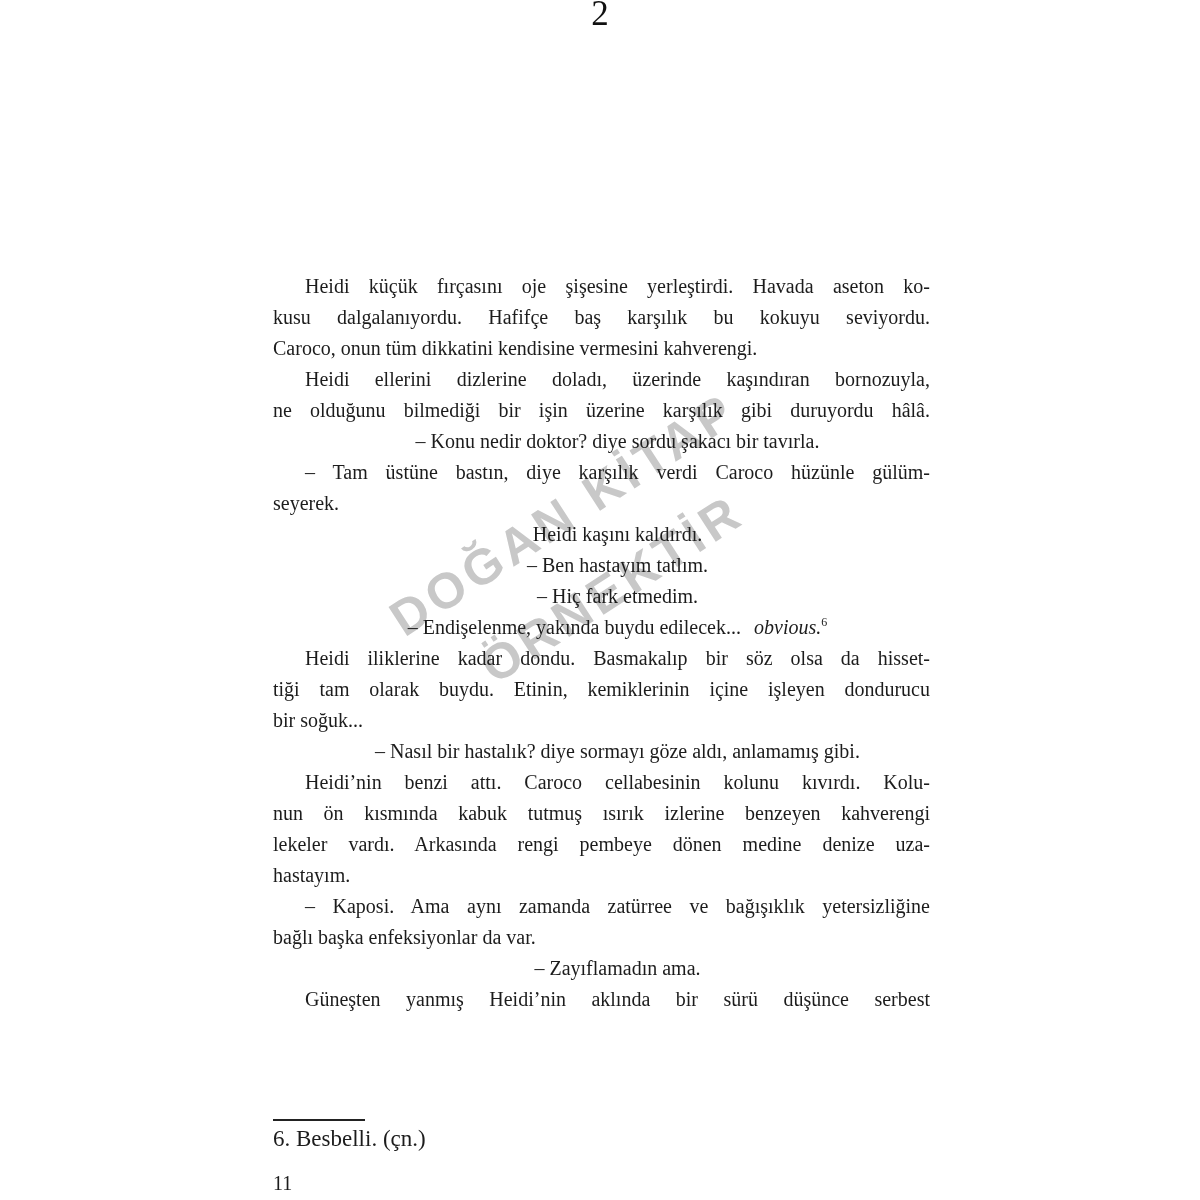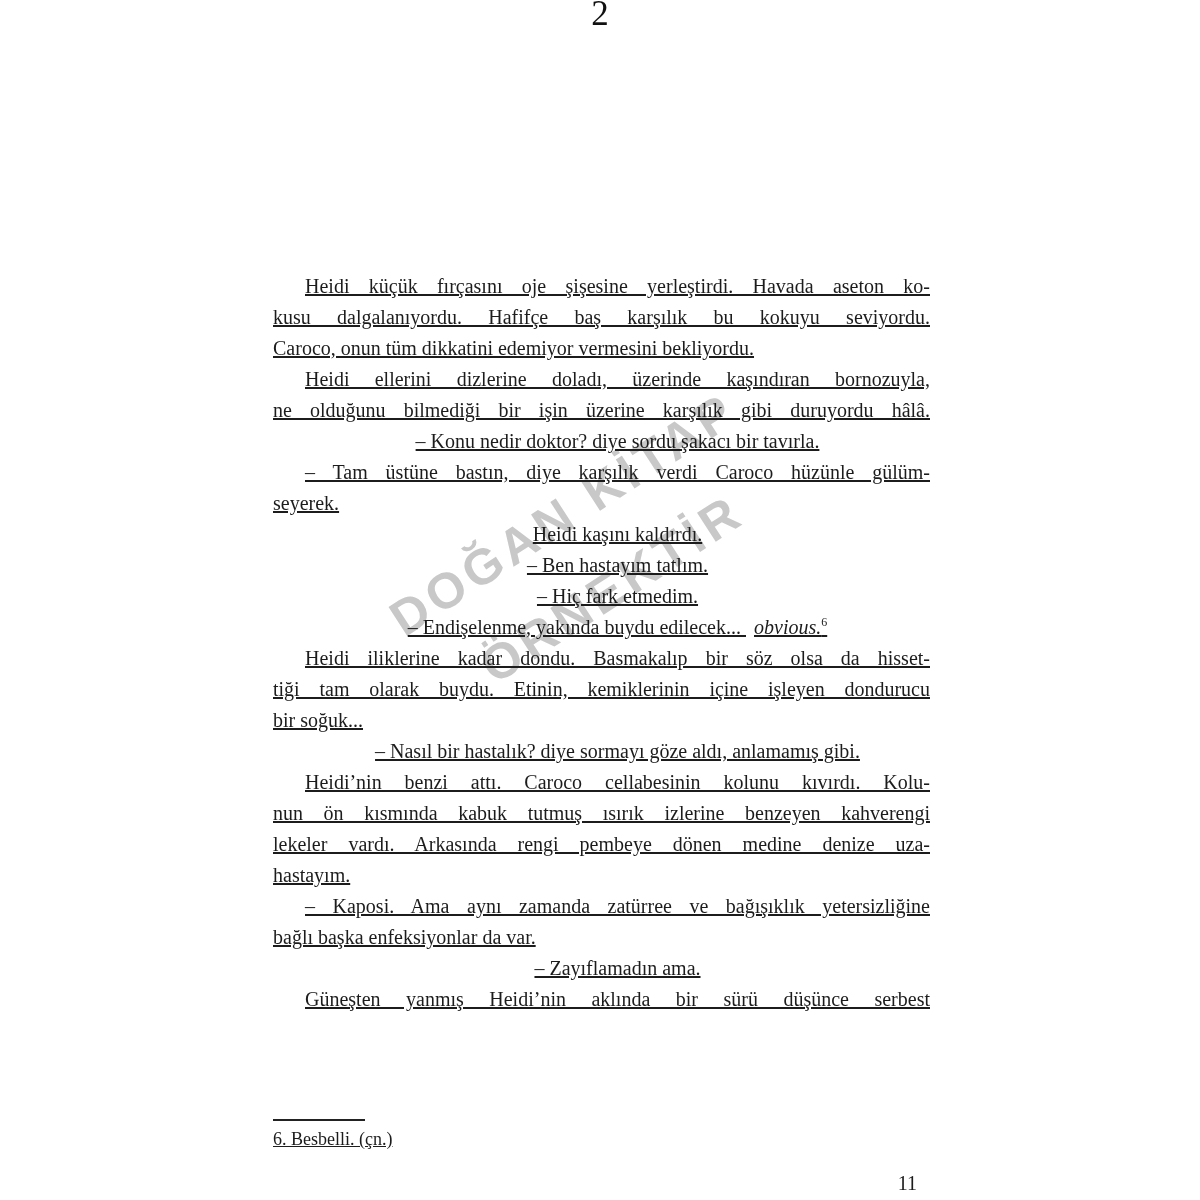--- a/index.html
+++ b/index.html
@@ -52,21 +52,20 @@
     left: 273px;
     top: 271px;
     width: 657px;
     font-size: 20px;
     line-height: 31px;
     z-index: 1;
   }
   #body-text .line {
     height: 31px;
     white-space: normal;
-    text-decoration: underline;
   }
   #body-text .line.indent { text-indent: 32px; text-align: center; }
   #body-text .line.just {
     text-align: justify;
     text-align-last: justify;
   }
   #body-text i { font-style: italic; margin-left: 8px; }
   #body-text sup {
     font-size: 12px;
     line-height: 0;
@@ -81,52 +80,50 @@
     z-index: 1;
   }
   #footnote-rule {
     width: 92px;
     height: 0;
     border: none;
     border-top: 2px solid #222222;
     margin: 0 0 6px 0;
   }
   #footnote-text {
-    font-size: 18px;
+    font-size: 23px;
     line-height: 24px;
-    text-decoration: underline;
   }
   
   #page-number {
     position: absolute;
-    left: 260px;
+    left: 273px;
     top: 1170px;
     width: 657px;
-    text-align: right;
     font-size: 20px;
     line-height: 26px;
     z-index: 1;
   }
 </style>
 </head>
 <body>
 
 <div id="page">
 
   <div id="watermark">
     <div>DOĞAN KİTAP</div>
     <div>ÖRNEKTİR</div>
   </div>
 
   <div id="chapter-number">2</div>
 
   <div id="body-text">
       <div class="line indent just"><span>Heidi küçük fırçasını oje şişesine yerleştirdi. Havada aseton ko-</span></div>
       <div class="line just"><span>kusu dalgalanıyordu. Hafifçe baş karşılık bu kokuyu seviyordu.</span></div>
-      <div class="line"><span>Caroco, onun tüm dikkatini edemiyor vermesini bekliyordu.</span></div>
+      <div class="line"><span>Caroco, onun tüm dikkatini kendisine vermesini kahverengi.</span></div>
       <div class="line indent just"><span>Heidi ellerini dizlerine doladı, üzerinde kaşındıran bornozuyla,</span></div>
       <div class="line just"><span>ne olduğunu bilmediği bir işin üzerine karşılık gibi duruyordu hâlâ.</span></div>
       <div class="line indent"><span>– Konu nedir doktor? diye sordu şakacı bir tavırla.</span></div>
       <div class="line indent just"><span>– Tam üstüne bastın, diye karşılık verdi Caroco hüzünle gülüm-</span></div>
       <div class="line"><span>seyerek.</span></div>
       <div class="line indent"><span>Heidi kaşını kaldırdı.</span></div>
       <div class="line indent"><span>– Ben hastayım tatlım.</span></div>
       <div class="line indent"><span>– Hiç fark etmedim.</span></div>
       <div class="line indent"><span>– Endişelenme, yakında buydu edilecek... </span><i>obvious.</i><sup>6</sup></div>
       <div class="line indent just"><span>Heidi iliklerine kadar dondu. Basmakalıp bir söz olsa da hisset-</span></div>

